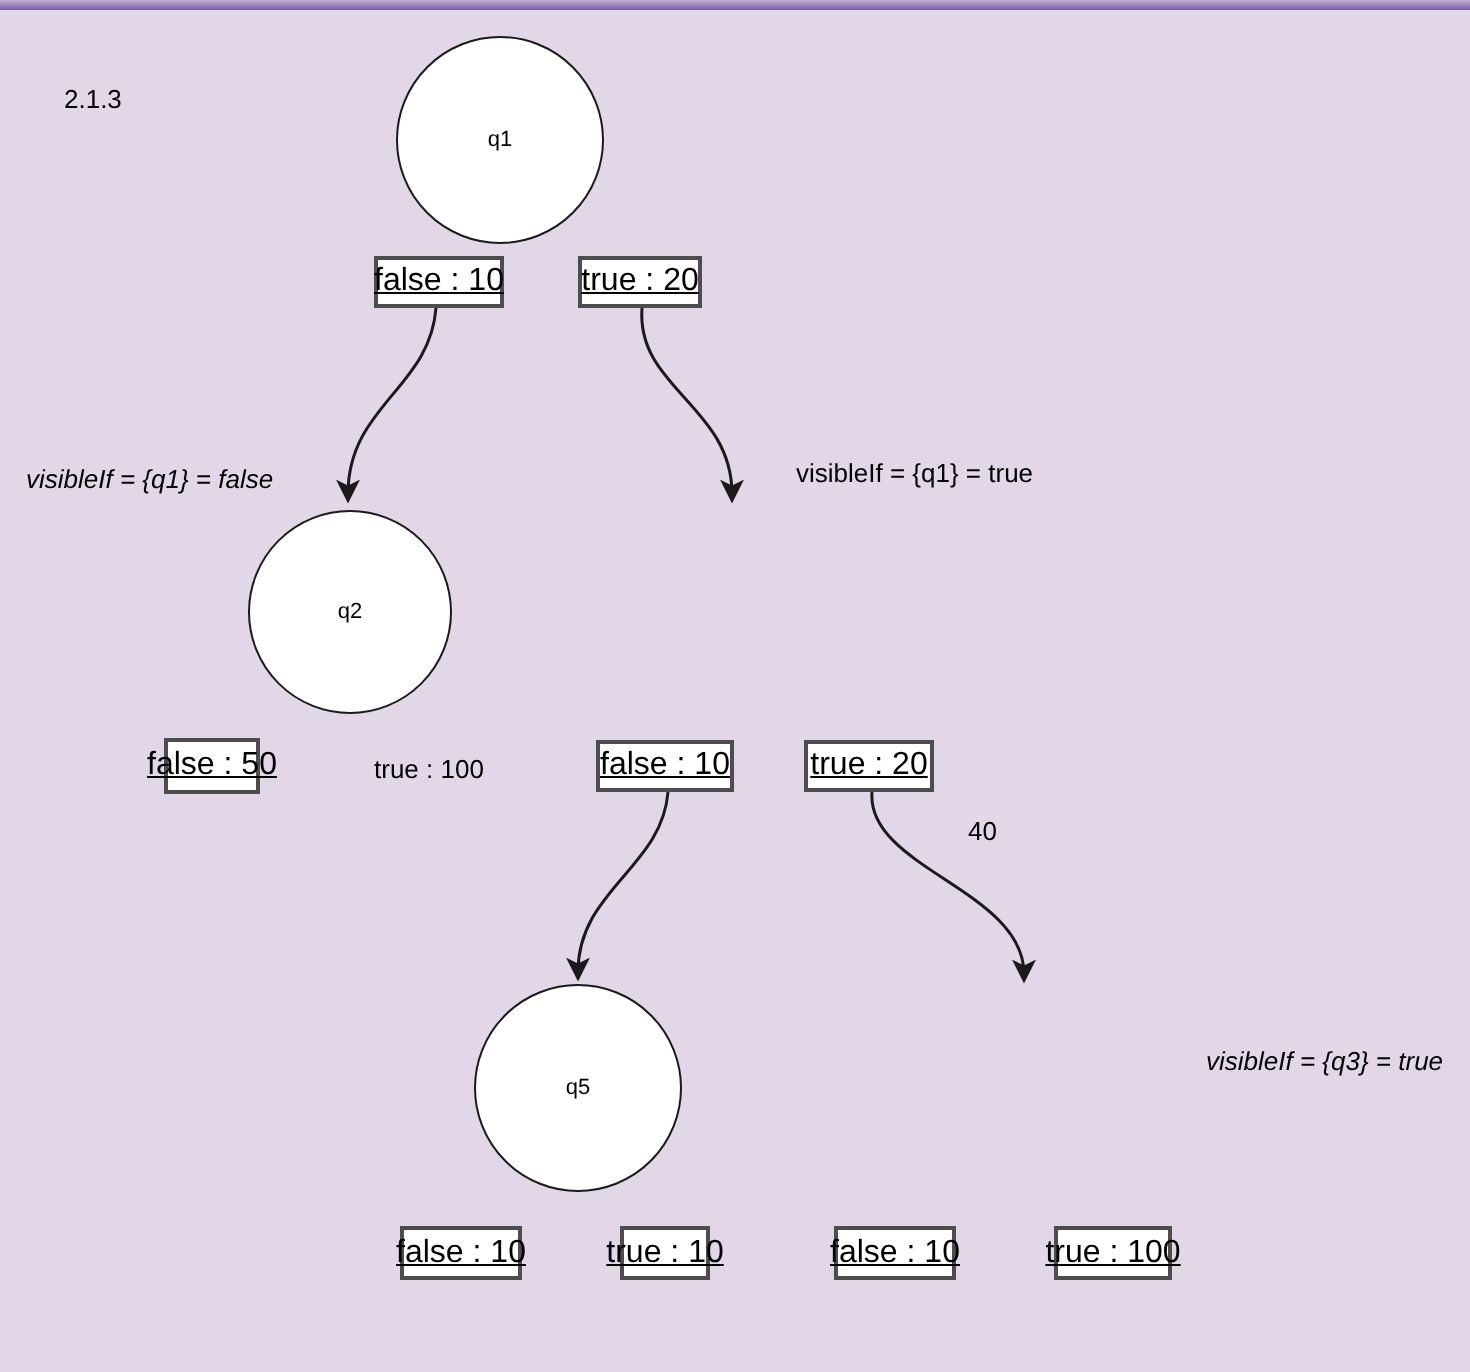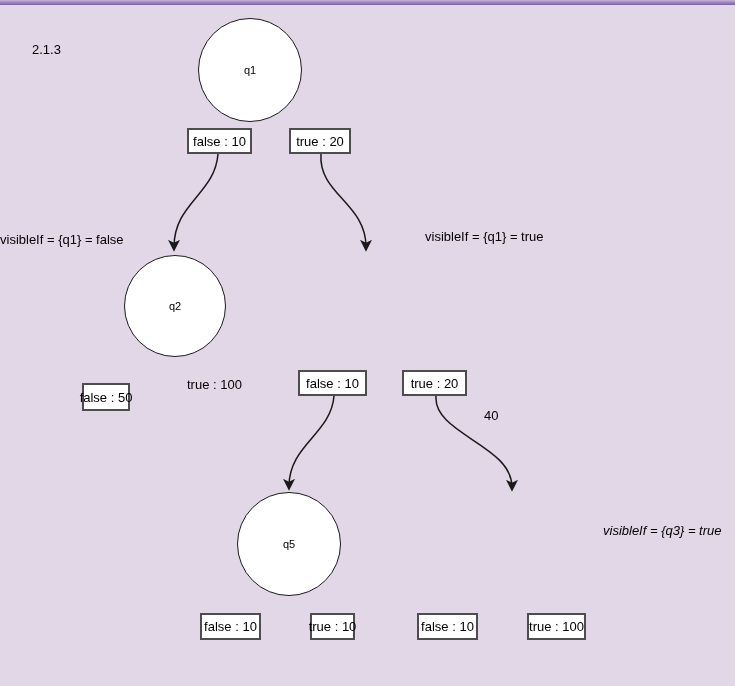--- a/index.html
+++ b/index.html
@@ -33,21 +33,21 @@
     background:var(--color-shape_fill);
     border:1.5px solid var(--color-shape_stroke);
     display:flex;align-items:center;justify-content:center;
     font-size:11px;box-sizing:border-box;
   }
   .ebox{
     position:absolute;
     background:var(--color-shape_fill);
     border:2px solid var(--color-box_border);
     display:flex;align-items:center;justify-content:center;
-    font-size:13px;box-sizing:border-box;white-space:nowrap;
+    font-size:16px;box-sizing:border-box;white-space:nowrap;text-decoration:underline;
   }
   .plainlabel{
     position:absolute;font-size:13px;white-space:nowrap;
   }
   .anno{
     position:absolute;font-size:13px;white-space:nowrap;
   }
   svg.edges{position:absolute;left:0;top:0;pointer-events:none;}
   svg.edges path.edge{
     fill:none;stroke:var(--color-shape_stroke);stroke-width:1.5;
@@ -80,28 +80,28 @@
   </div>
   <div class="node" style="left:124px;top:255px;width:102px;height:102px;">
     <span>q2</span>
   </div>
   <div class="node" style="left:237px;top:492px;width:104px;height:104px;">
     <span>q5</span>
   </div>
 
   <div class="ebox" style="left:187px;top:128px;width:65px;height:26px;">false : 10</div>
   <div class="ebox" style="left:289px;top:128px;width:62px;height:26px;">true : 20</div>
-  <div class="ebox" style="left:82px;top:383px;width:48px;height:28px;">false : 50</div>
+  <div class="ebox" style="left:82px;top:369px;width:48px;height:28px;">false : 50</div>
   <div class="ebox" style="left:298px;top:370px;width:69px;height:26px;">false : 10</div>
   <div class="ebox" style="left:402px;top:370px;width:65px;height:26px;">true : 20</div>
   <div class="ebox" style="left:200px;top:613px;width:61px;height:27px;">false : 10</div>
   <div class="ebox" style="left:310px;top:613px;width:45px;height:27px;">true : 10</div>
   <div class="ebox" style="left:417px;top:613px;width:61px;height:27px;">false : 10</div>
   <div class="ebox" style="left:527px;top:613px;width:59px;height:27px;">true : 100</div>
 
   <div class="plainlabel" style="left:187px;top:377px;">true : 100</div>
   <div class="plainlabel" style="left:484px;top:408px;">40</div>
 
-  <div class="anno" style="left:0;top:232px;">visibleIf = {q1} = false</div>
-  <div class="anno" style="left:398px;top:229px;margin-left:27px;">visibleIf = {q1} = true</div>
+  <div class="anno" style="left:13px;top:232px;font-style:italic;">visibleIf = {q1} = false</div>
+  <div class="anno" style="left:398px;top:229px;">visibleIf = {q1} = true</div>
   <div class="anno" style="left:603px;top:523px;font-style:italic;">visibleIf = {q3} = true</div>
 
 </div>
 
 </body></html>

